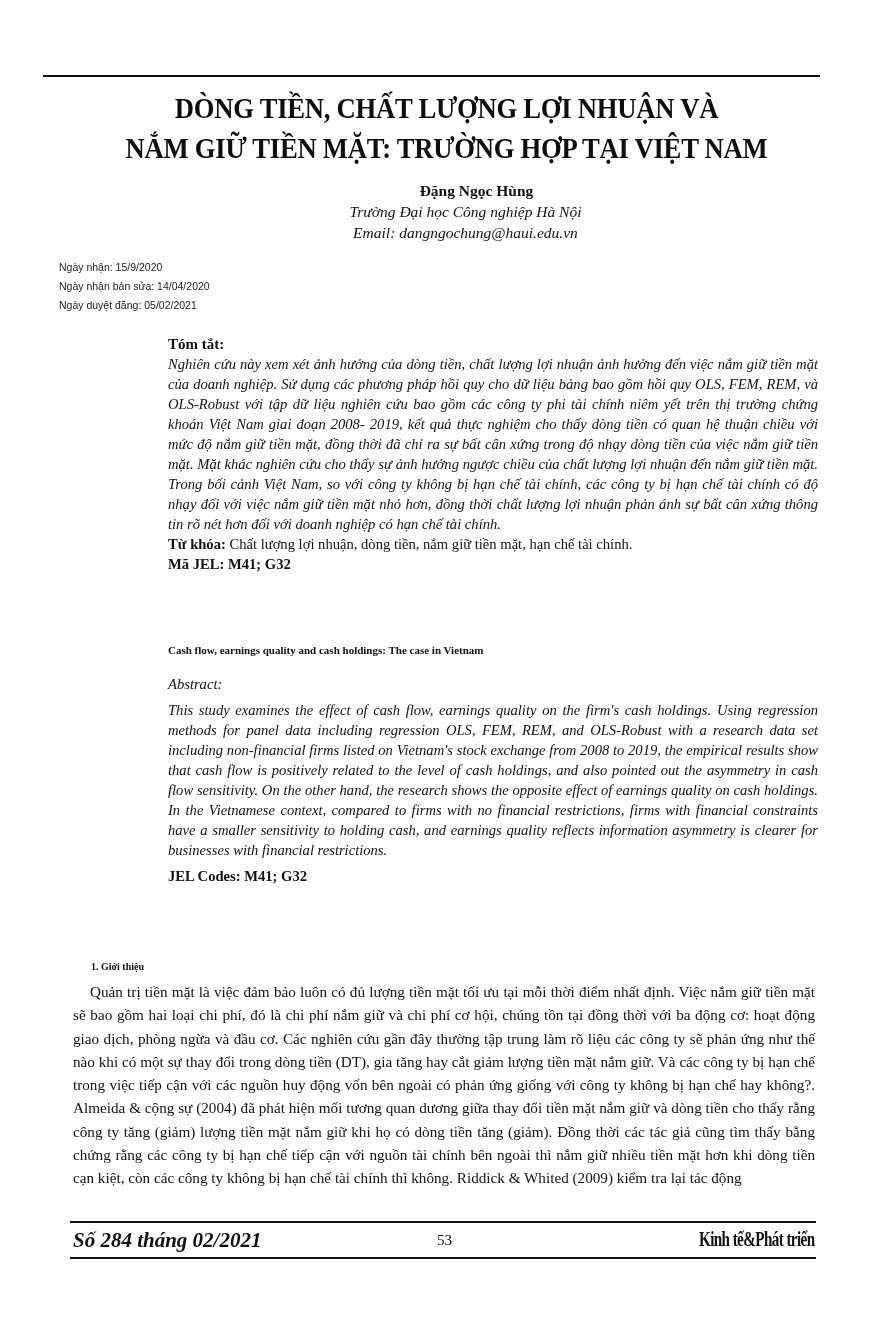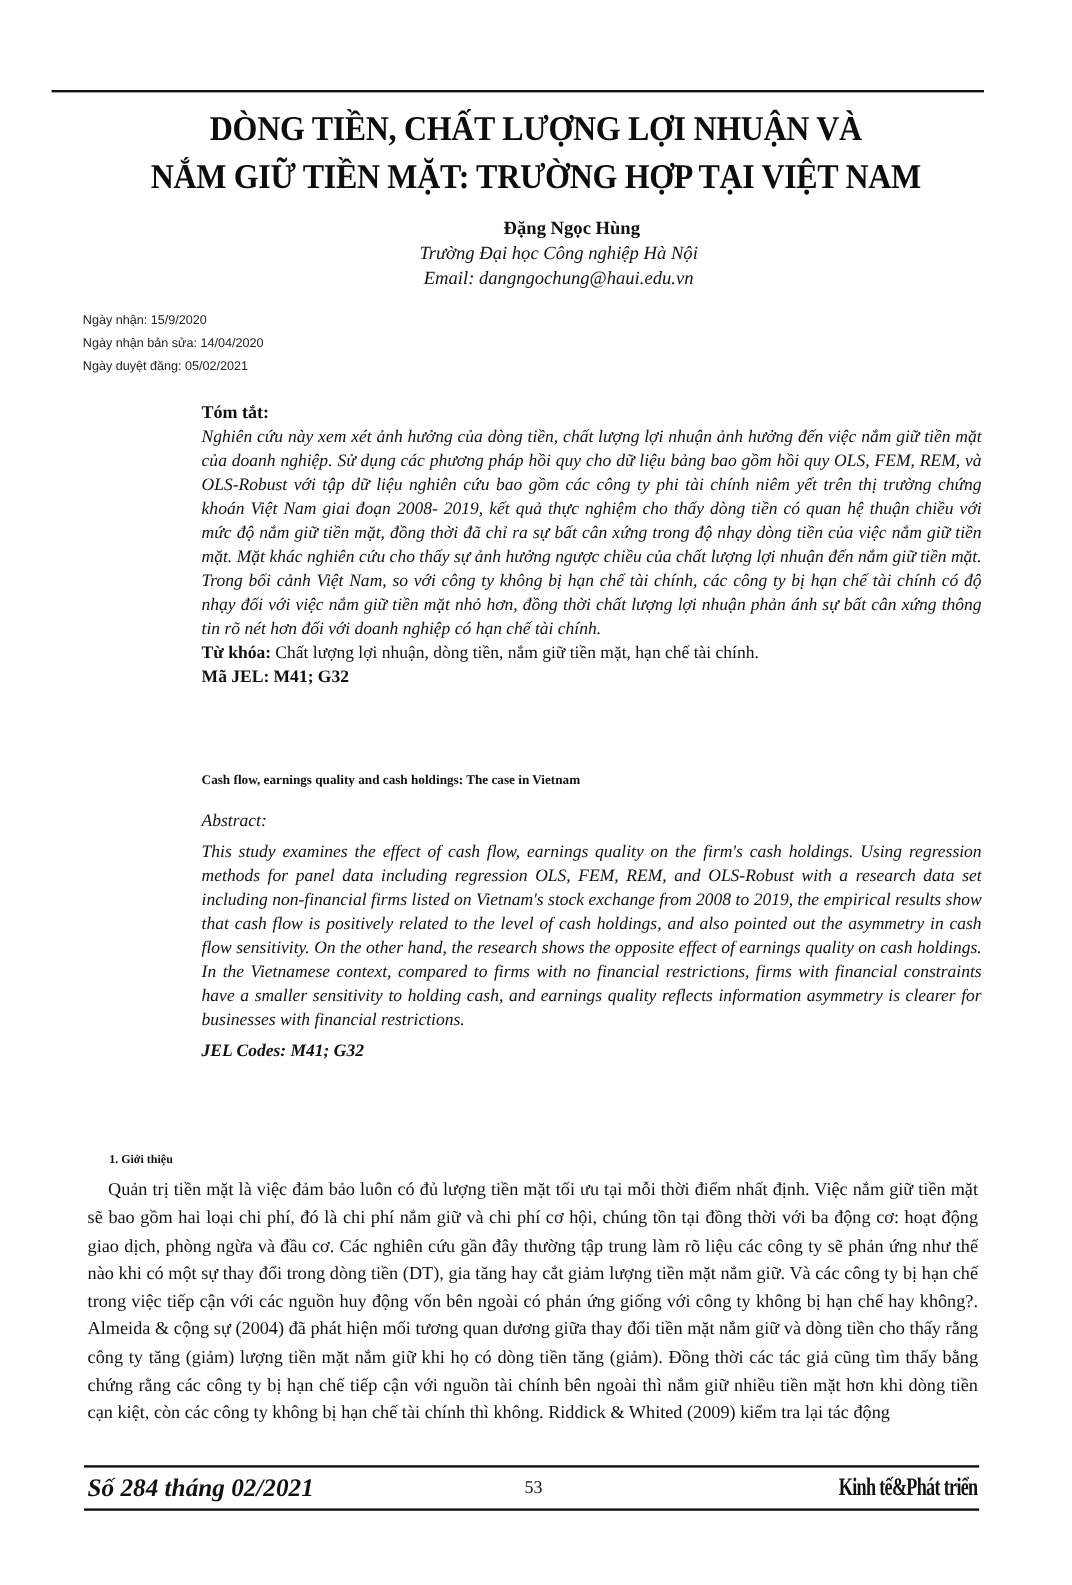--- a/index.html
+++ b/index.html
@@ -10,33 +10,33 @@
     .rule { position: absolute; height: 2px; background: #111; }
     .title {
       position: absolute; left: 0; width: 893px; top: 88px; text-align: center;
       font-family: "Liberation Serif", serif; font-weight: bold; font-size: 29px;
       line-height: 40px; letter-spacing: -0.3px; color: #0d0d0d;
       transform: scaleX(0.92); transform-origin: center;
     }
     .author-block { position: absolute; left: 0; width: 893px; top: 180px; text-align: center; font-size: 15.5px; line-height: 21px; }
     .author-name { font-weight: bold; padding-left: 60px; }
     .author-aff, .author-email { font-style: italic; padding-left: 38px; }
-    .dates { position: absolute; left: 69px; top: 258px; font-family: "Liberation Sans", sans-serif; font-size: 10.5px; line-height: 19px; color: #222; }
+    .dates { position: absolute; left: 59px; top: 258px; font-family: "Liberation Sans", sans-serif; font-size: 10.5px; line-height: 19px; color: #222; }
     .abstract-vn { position: absolute; left: 168px; width: 650px; top: 334px; font-size: 14.6px; line-height: 20px; }
     .abstract-vn .label { font-weight: bold; font-size: 15px; }
     .abstract-vn .body { font-style: italic; text-align: justify; }
     .kw { font-style: normal; }
     .kw b { font-weight: bold; }
     .abstract-en { position: absolute; left: 168px; width: 650px; top: 640px; font-size: 14.6px; line-height: 20px; }
     .abstract-en .en-title { font-weight: bold; font-size: 11px; margin-bottom: 14px; }
     .abstract-en .label { font-style: italic; margin-bottom: 6px; }
     .abstract-en .body { font-style: italic; text-align: justify; }
     .abstract-en .keywords { font-style: italic; margin-top: 6px; }
     .abstract-en .keywords b { font-weight: bold; }
-    .abstract-en .jel { font-style: italic; font-weight: bold; margin-top: 6px; }
+    .abstract-en .jel { font-weight: bold; margin-top: 6px; }
     .section { position: absolute; left: 73px; width: 742px; top: 956px; font-size: 15.2px; line-height: 23.3px; }
     .section h2 { margin: 0 0 3px 18px; font-size: 10px; font-weight: bold; line-height: 21px; }
     .section p { margin: 0; text-align: justify; text-indent: 17px; }
     .footer-left { position: absolute; left: 73px; top: 1228px; font-weight: bold; font-style: italic; font-size: 21px; line-height: 24px; }
     .footer-page { position: absolute; left: 437px; top: 1228px; font-size: 15px; line-height: 24px; }
     .footer-right {
       position: absolute; right: 78px; top: 1226px; font-family: "Liberation Serif", serif;
       font-weight: bold; font-size: 21px; line-height: 26px; letter-spacing: -0.8px;
       transform: scaleX(0.72); transform-origin: right center;
     }

